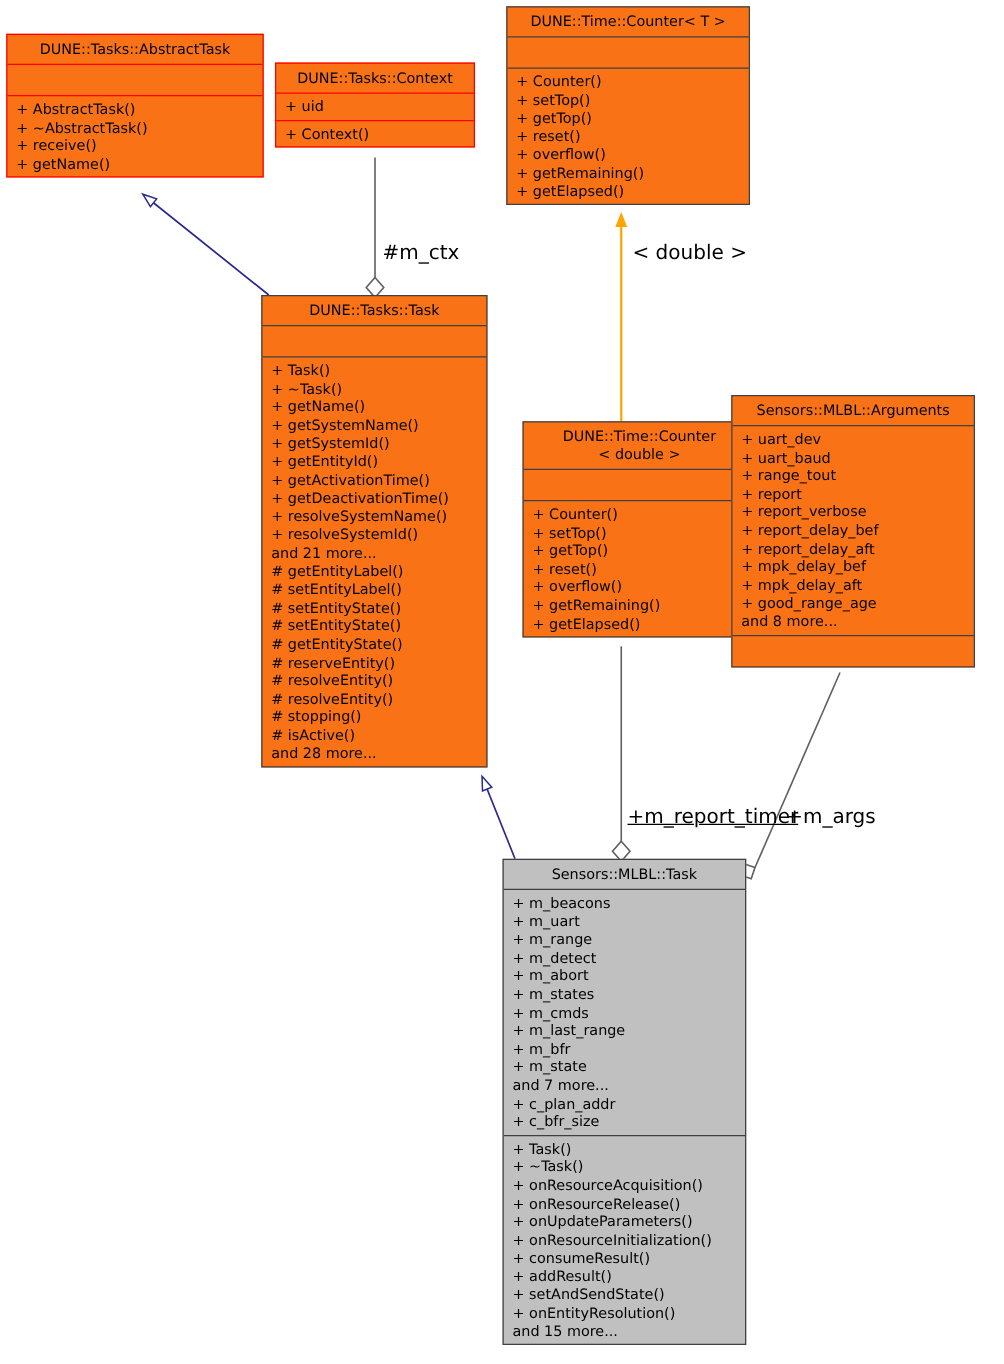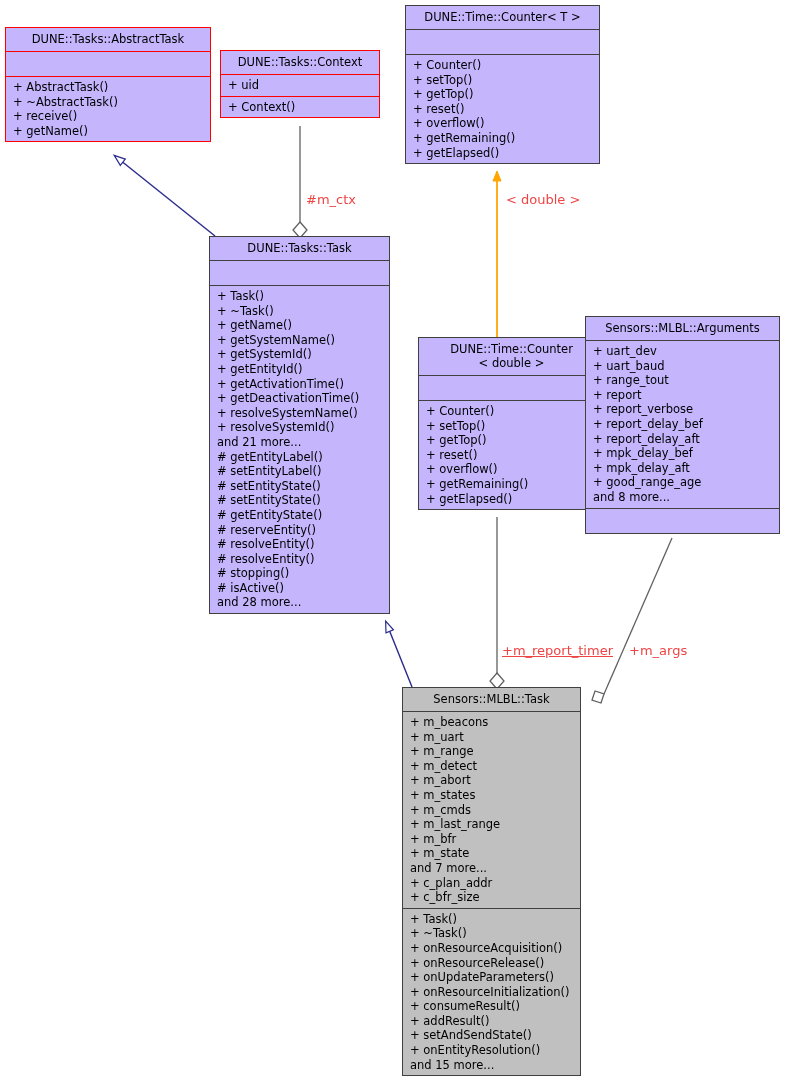--- a/index.html
+++ b/index.html
@@ -21,21 +21,21 @@
     position: absolute;
     left: 0;
     top: 0;
     width: 803px;
     height: 1091px;
     pointer-events: none;
   }
   .uml-class {
     position: absolute;
     box-sizing: border-box;
-    background: #c4b5fd;
+    background: #f97316;
     border: 1px solid #000000;
     font-size: 11.5px;
     line-height: 14.6px;
     color: #000000;
   }
   .uml-class.red {
     border-color: #ff0000;
     border-width: 1.5px;
   }
   .uml-class.grey {
@@ -69,22 +69,22 @@
     min-height: 18px;
     padding: 3px 4px;
   }
   .cls-row {
     white-space: pre;
     font-size: 11.5px;
     line-height: 14.6px;
   }
   .edge-label {
     position: absolute;
-    font-size: 13px;
-    color: #ef4444;
+    font-size: 16px;
+    color: #000000;
     white-space: pre;
     background: transparent;
   }
 </style>
 </head>
 <body>
 
 <div id="diagram">
 
   <svg class="edges" viewBox="0 0 803 1091">
@@ -220,21 +220,21 @@
         <div class="cls-row">+ report_delay_aft</div>
         <div class="cls-row">+ mpk_delay_bef</div>
         <div class="cls-row">+ mpk_delay_aft</div>
         <div class="cls-row">+ good_range_age</div>
         <div class="cls-row">and 8 more...</div>
       </div>
     <div class="cls-sep"></div>
     <div class="cls-section empty"></div>
   </div>
 
-  <div class="uml-class grey" style="left:402px; top:687px; width:179px;">
+  <div class="uml-class grey" style="left:402px; top:687px; width:195px;">
     <div class="cls-name">Sensors::MLBL::Task</div>
     <div class="cls-sep"></div>
     <div class="cls-section">
         <div class="cls-row">+ m_beacons</div>
         <div class="cls-row">+ m_uart</div>
         <div class="cls-row">+ m_range</div>
         <div class="cls-row">+ m_detect</div>
         <div class="cls-row">+ m_abort</div>
         <div class="cls-row">+ m_states</div>
         <div class="cls-row">+ m_cmds</div>

